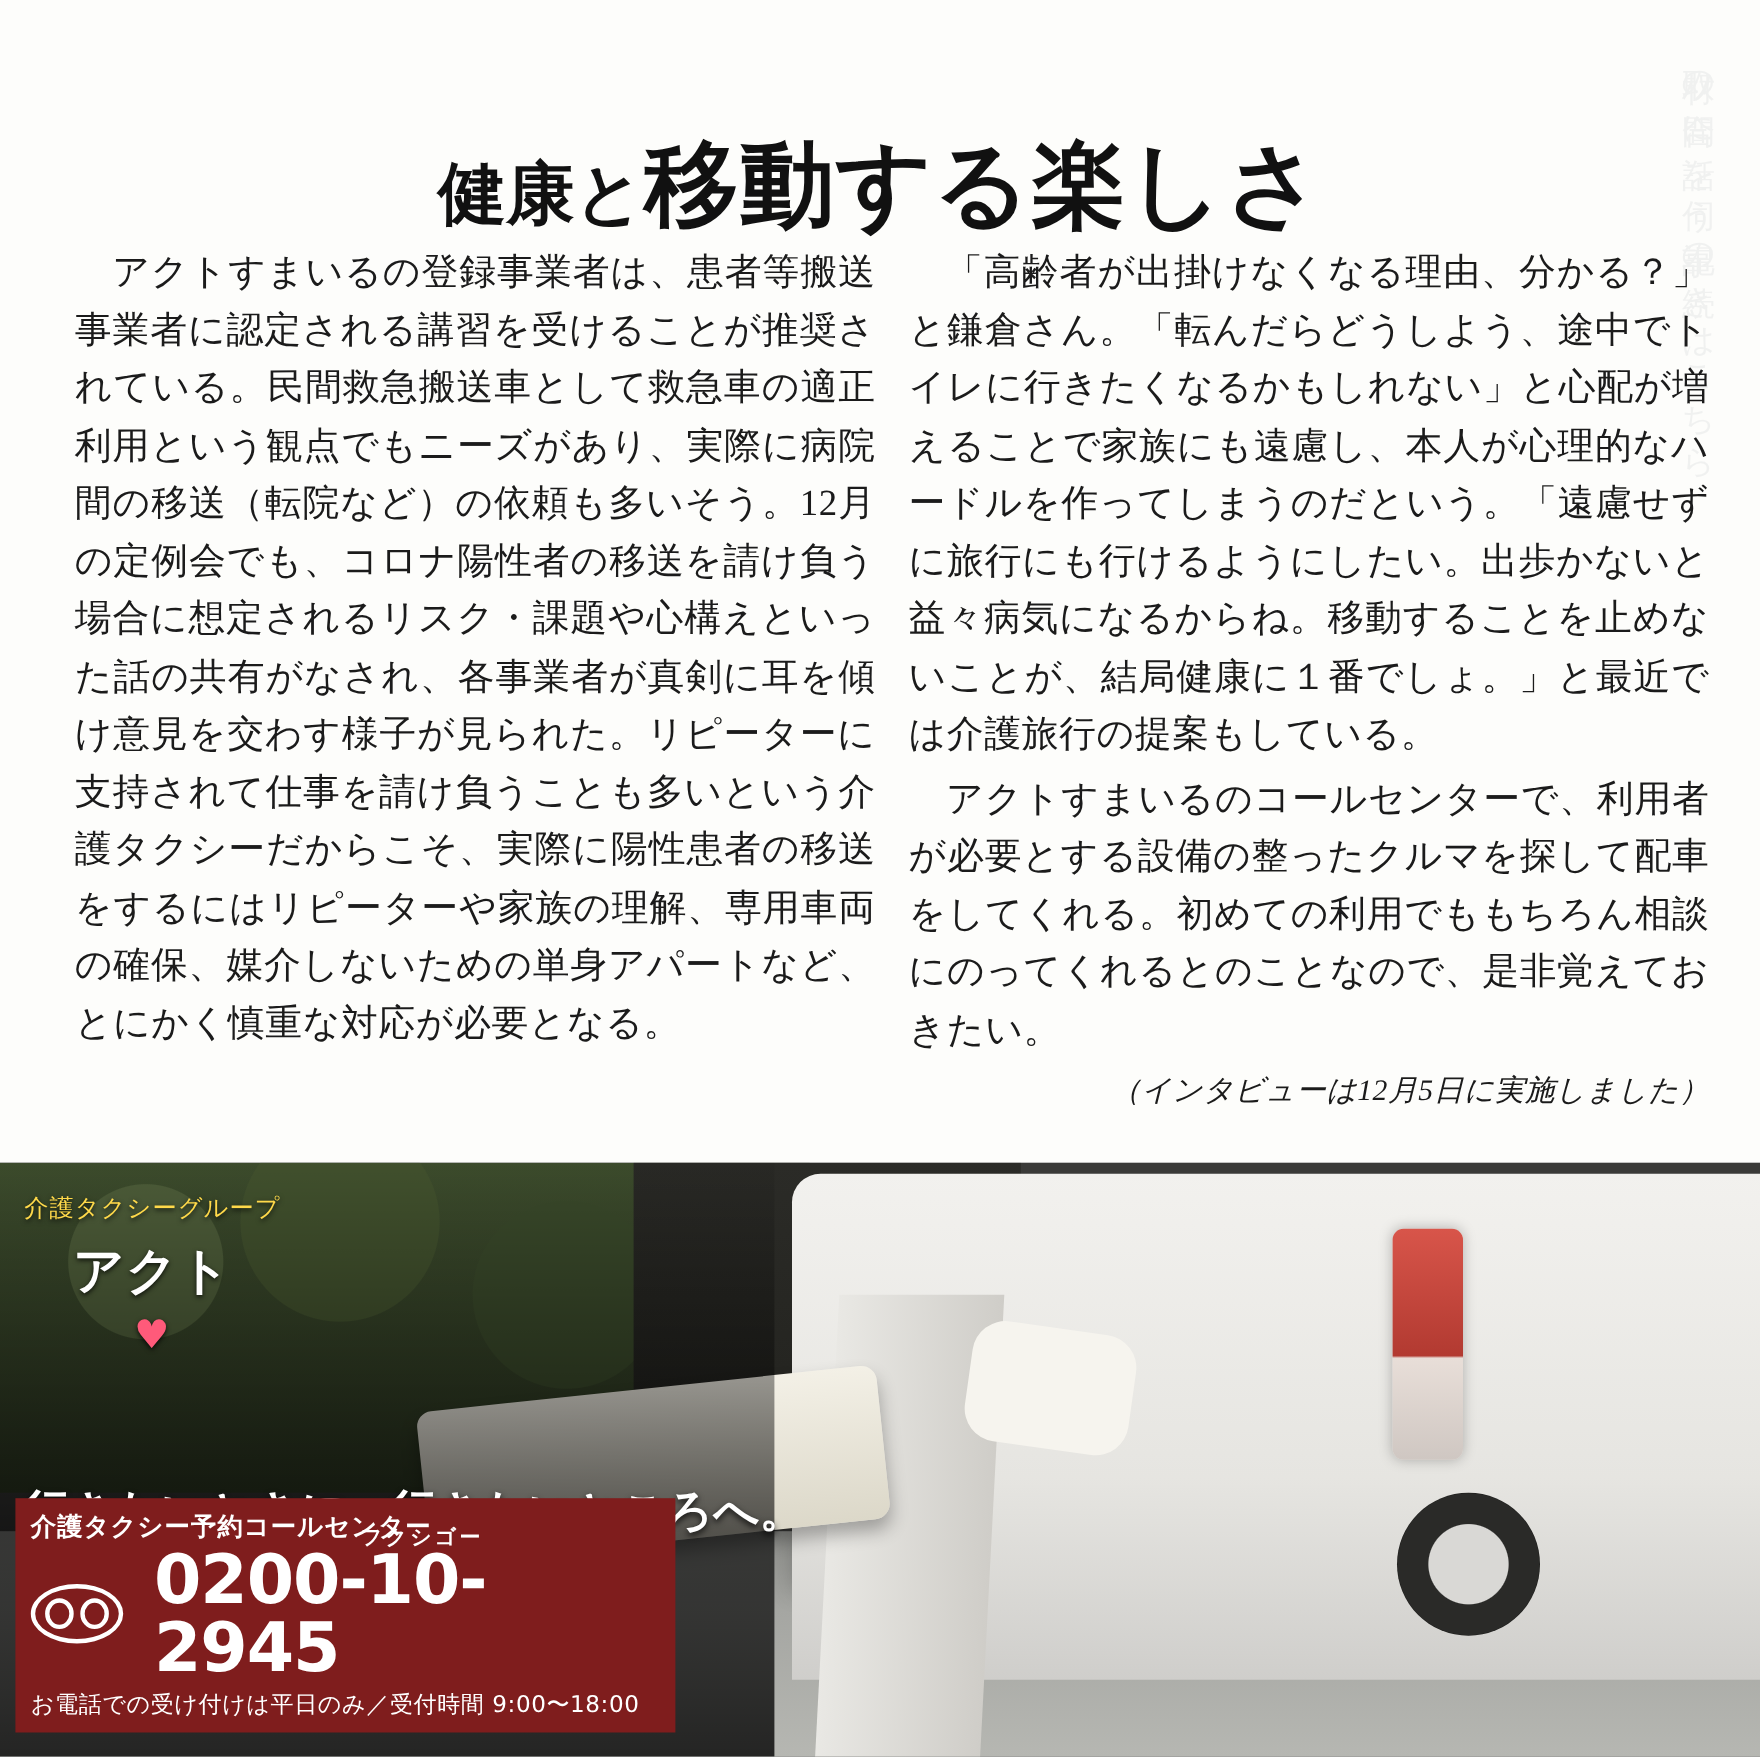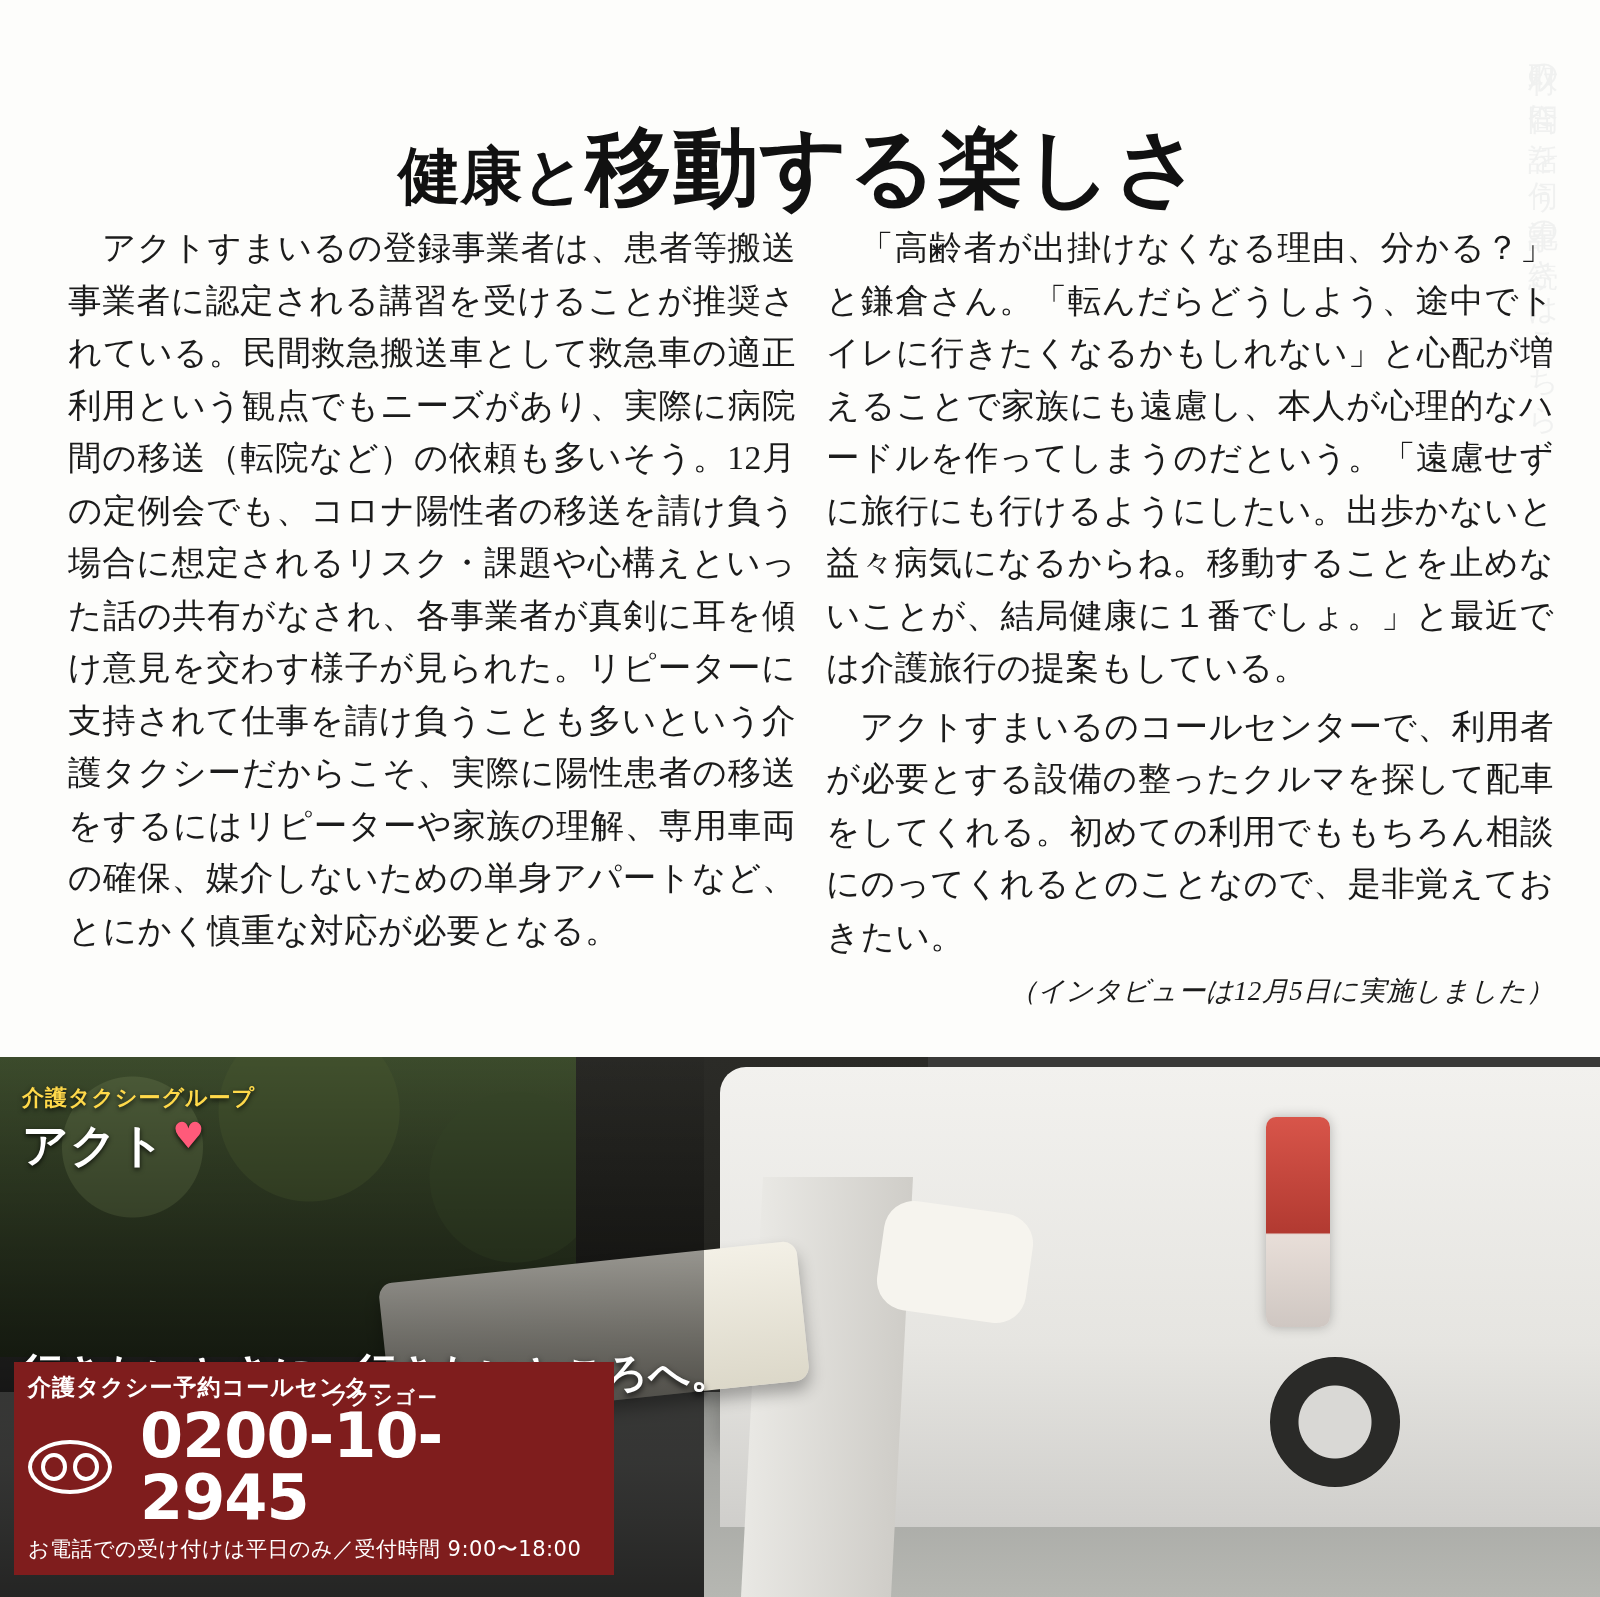--- a/index.html
+++ b/index.html
@@ -218,32 +218,34 @@
   .brand {
     position: absolute;
     left: 22px;
     top: 26px;
     color: #fff;
     font-family: "DejaVu Sans", "Liberation Sans", sans-serif;
     text-shadow: 0 2px 5px rgba(0,0,0,0.8);
   }
   .brand .kicker {
     font-size: 22px;
-    font-weight: 700;
+    font-weight: 400;
     letter-spacing: 1px;
     color: #ffd94a;
-    margin-bottom: 2px;
+    margin-bottom: 12px;
   }
   .brand .name {
     font-size: 46px;
     font-weight: 700;
     letter-spacing: 1px;
     display: flex;
+    align-items: center;
     gap: 6px;
     white-space: nowrap;
+    flex-direction: column;
   }
   .brand .heart { color: #ff5a7a; font-size: 36px; }
 
   .tagline {
     position: absolute;
     left: 22px;
     bottom: 196px;
     font-family: "DejaVu Sans", "Liberation Sans", sans-serif;
     font-weight: 700;
     font-size: 41px;

